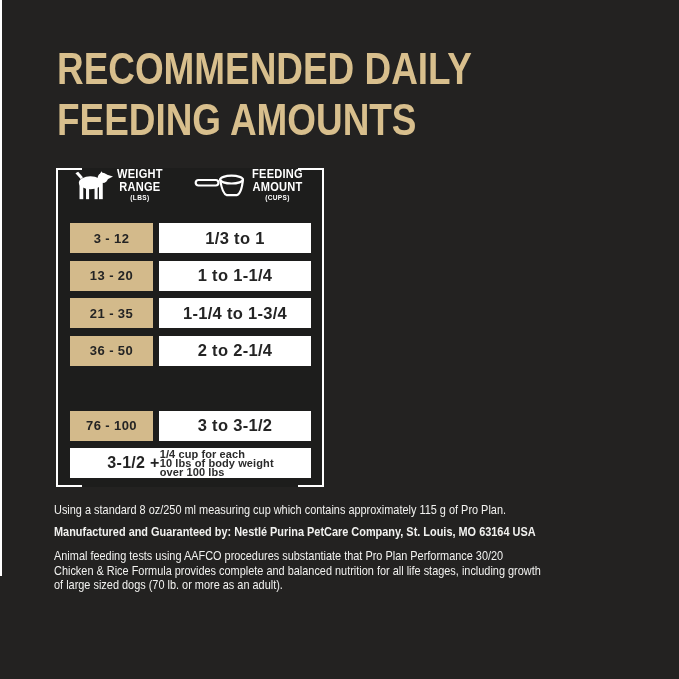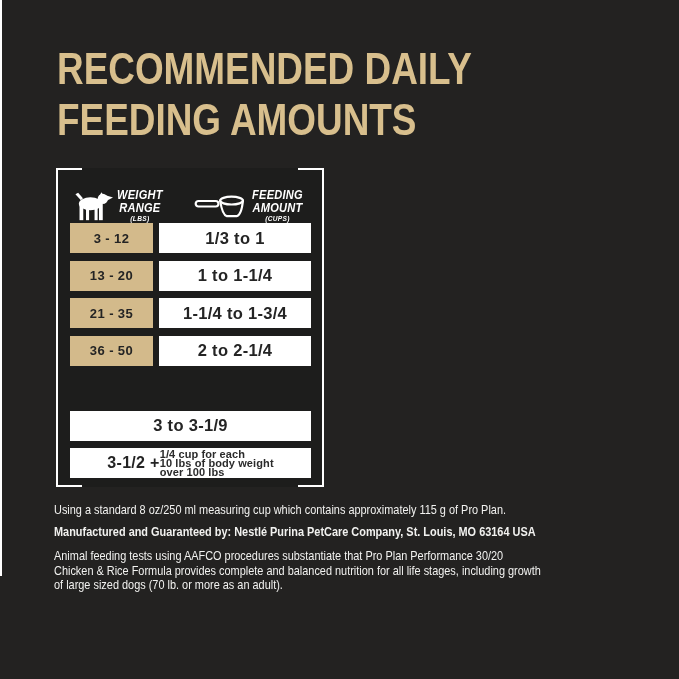--- a/index.html
+++ b/index.html
@@ -21,21 +21,21 @@
 
   
   .table-wrap { position:absolute; left:56px; top:168px; width:268px; height:319px; background:#1d1d1c; }
   .frame { position:absolute; background:#ffffff; }
   .frame.v-left  { left:0; top:0; width:2px; height:100%; }
   .frame.v-right { right:0; top:0; width:2px; height:100%; }
   .frame.h { width:26px; height:2px; }
   .frame.tl { left:0; top:0; } .frame.tr { right:0; top:0; }
   .frame.bl { left:0; bottom:0; } .frame.br { right:0; bottom:0; }
 
-  .thead { position:absolute; top:0; left:0; right:8px; height:55px; display:flex; align-items:flex-end;font-style:italic; }
+  .thead { position:absolute; top:0; left:0; right:8px; height:55px; display:flex; align-items:flex-start; }
   .col-head { display:flex; align-items:center; }
   .col-head.weight { margin-left:16px; }
   .col-head.feeding { margin-left:21px; }
   .icon-box { display:flex; align-items:center; justify-content:center; }
   .label-stack { text-align:center; color:#ffffff; margin-left:4px;
                  transform:scaleX(0.82); transform-origin:left center; }
   .label-line { font-weight:bold; font-size:13.5px; line-height:12.5px; letter-spacing:0.3px; white-space:nowrap; }
   .label-unit { font-weight:bold; font-size:8px; line-height:9px; letter-spacing:0.4px; }
 
   .rows { position:absolute; top:55px; left:14px; right:13px; display:flex; flex-direction:column; }
@@ -143,22 +143,23 @@
       <div class="cell amount">
         <span class="amount-main">2 to 2-1/4</span>
 
       </div>
     </div>
 
     <div class="row">
     </div>
 
     <div class="row">
+      <div class="cell weight">76 - 100</div>
       <div class="cell amount">
-        <span class="amount-main">3 to 3-1/9</span>
+        <span class="amount-main">3 to 3-1/2</span>
 
       </div>
     </div>
 
     <div class="row has-note">
       <div class="cell amount">
         <span class="amount-main">3-1/2 +</span>
         <span class="amount-note">
               <div>1/4 cup for each</div>
               <div>10 lbs of body weight</div>

